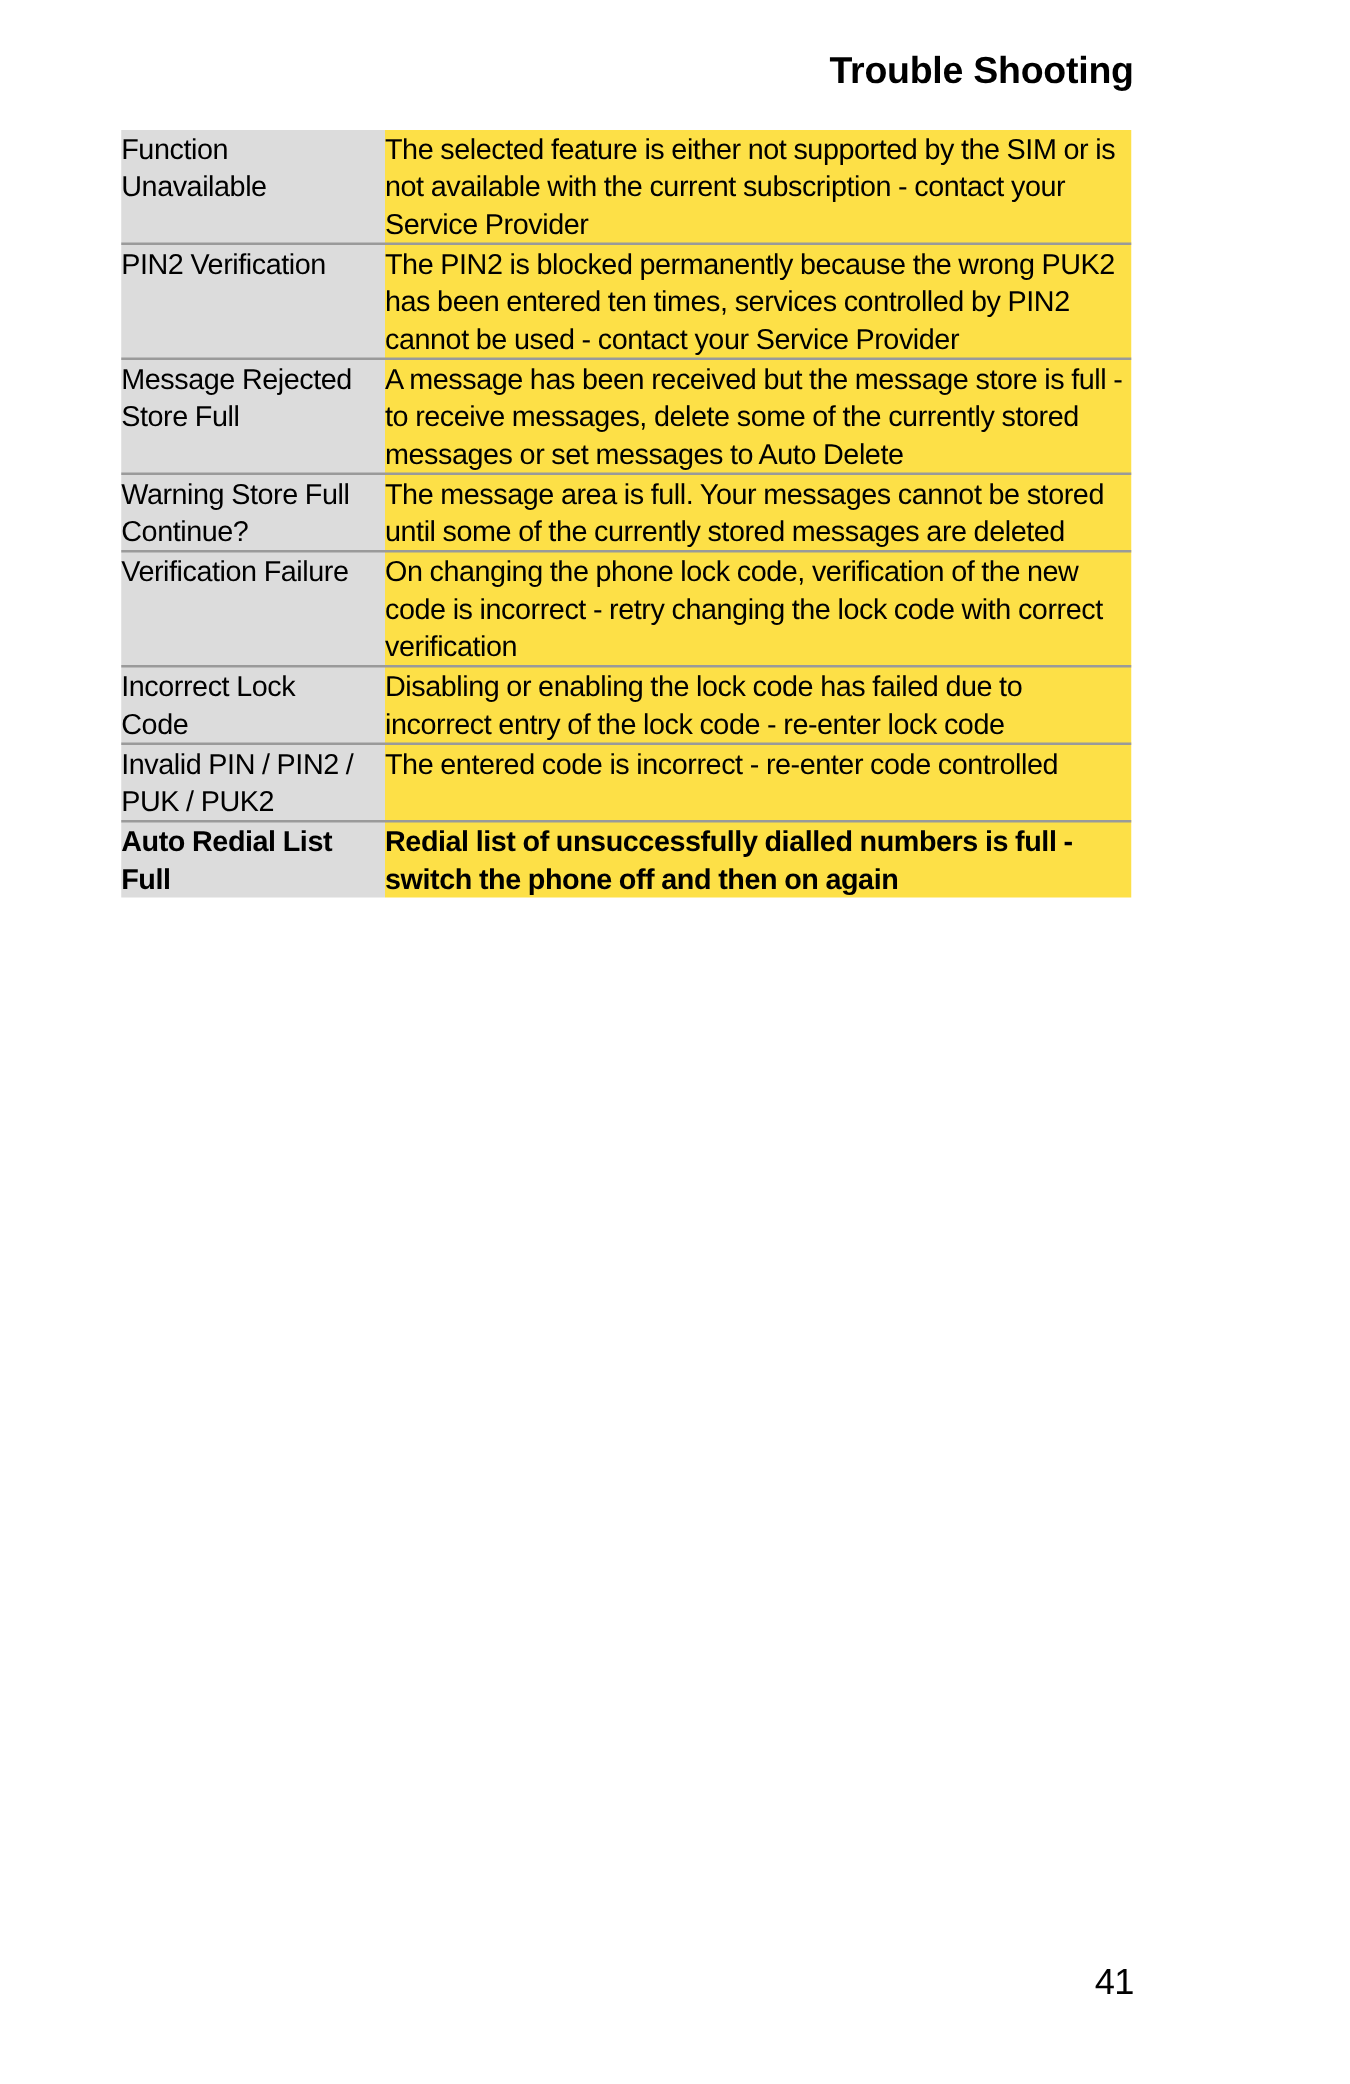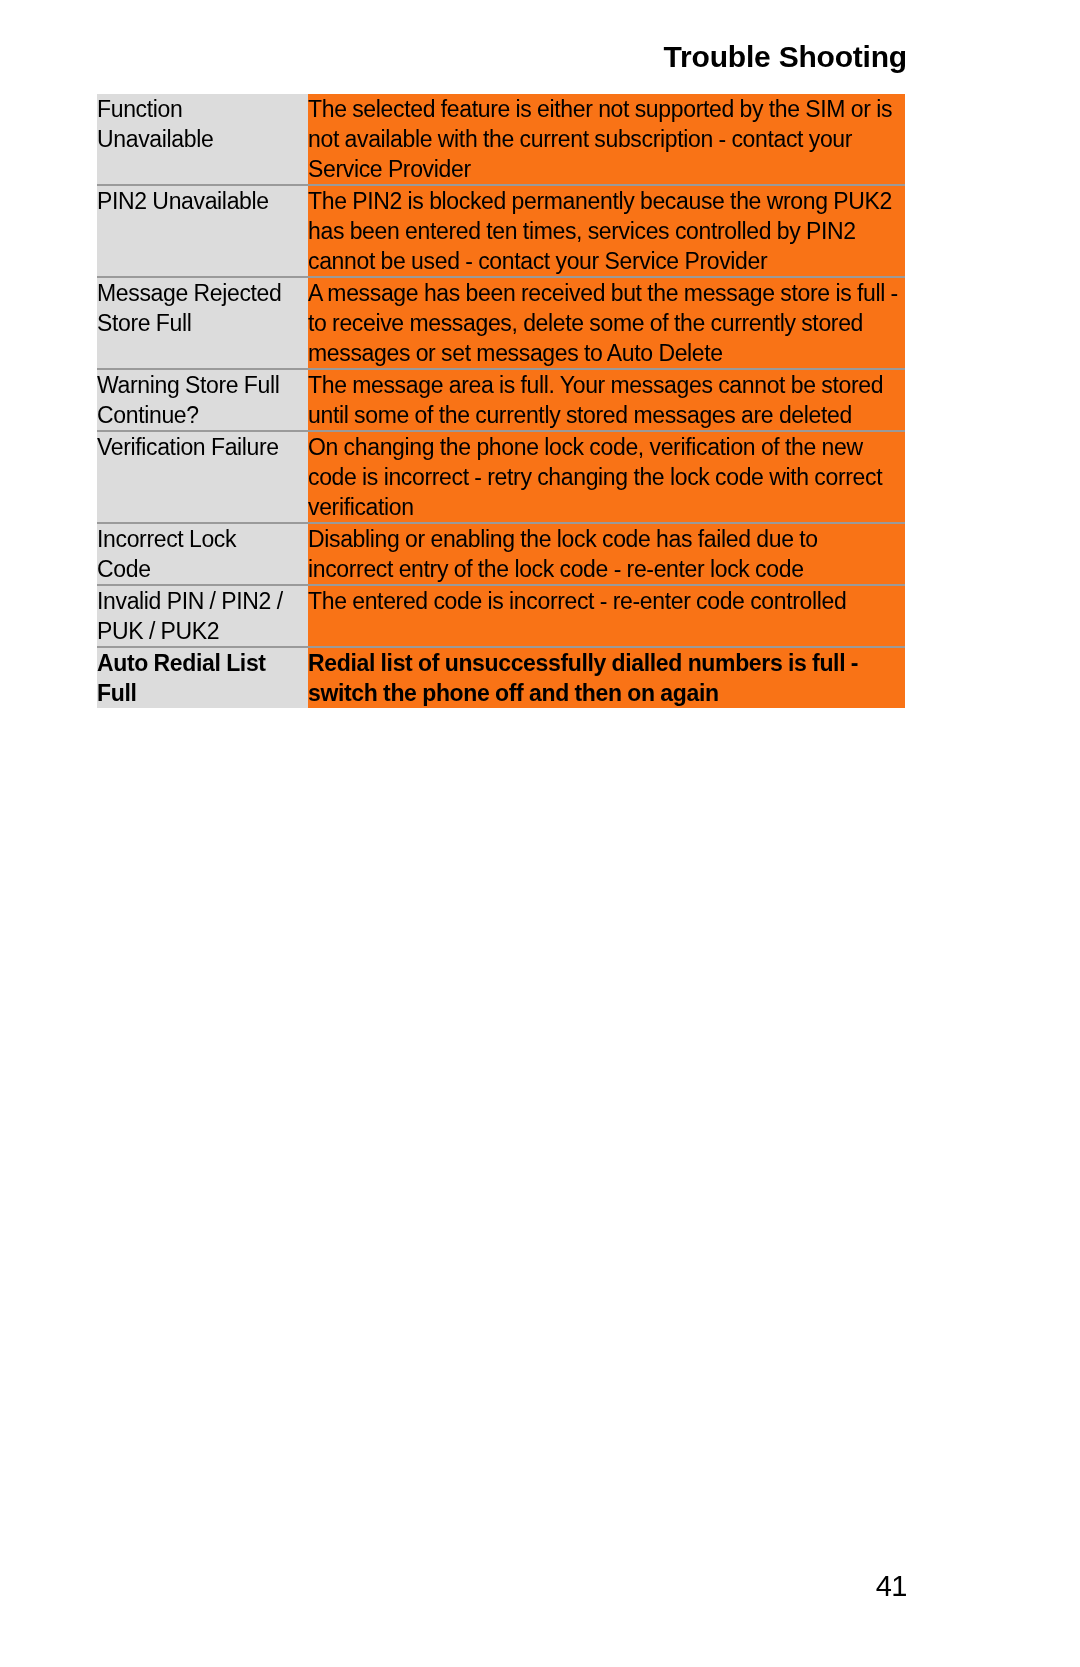--- a/index.html
+++ b/index.html
@@ -37,21 +37,21 @@
     font-weight: bold;
     letter-spacing: -0.2px;
     line-height: 1.1;
     white-space: nowrap;
   }
 
   
   .tshoot-table {
     position: absolute;
     left: 97px;
-    top: 94px;
+    top: 104px;
     width: 808px;
     border-collapse: collapse;
     table-layout: fixed;
   }
   .tshoot-table col.c-term { width: 211px; }
   .tshoot-table col.c-desc { width: 597px; }
 
   .tshoot-table tr.t-row > td {
     border-bottom: 2px solid #9a9a9a;
     padding: 0;
@@ -61,21 +61,21 @@
     border-bottom: none;
     font-weight: bold;
   }
 
   td.term-cell {
     background: #dcdcdc;
     vertical-align: middle;
     padding: 10px 10px 10px 8px;
   }
   td.desc-cell {
-    background: #f97316;
+    background: #fde047;
     vertical-align: middle;
     padding: 10px 4px 10px 22px;
   }
 
   .term-text {
     font-size: 23px;
     line-height: 30px;
     letter-spacing: -0.35px;
     word-spacing: -0.4px;
   }
@@ -118,21 +118,21 @@
         <tr class="t-row">
           <td class="term-cell">
             <div class="term-text">Function<br>Unavailable</div>
           </td>
           <td class="desc-cell">
             <div class="desc-text">The selected feature is either not supported by the SIM or is not available with the current subscription - contact your Service Provider</div>
           </td>
         </tr>
         <tr class="t-row">
           <td class="term-cell">
-            <div class="term-text">PIN2 Unavailable</div>
+            <div class="term-text">PIN2 Verification</div>
           </td>
           <td class="desc-cell">
             <div class="desc-text">The PIN2 is blocked permanently because the wrong PUK2 has been entered ten times, services controlled by PIN2 cannot be used - contact your Service Provider</div>
           </td>
         </tr>
         <tr class="t-row">
           <td class="term-cell">
             <div class="term-text">Message Rejected<br>Store Full</div>
           </td>
           <td class="desc-cell">

